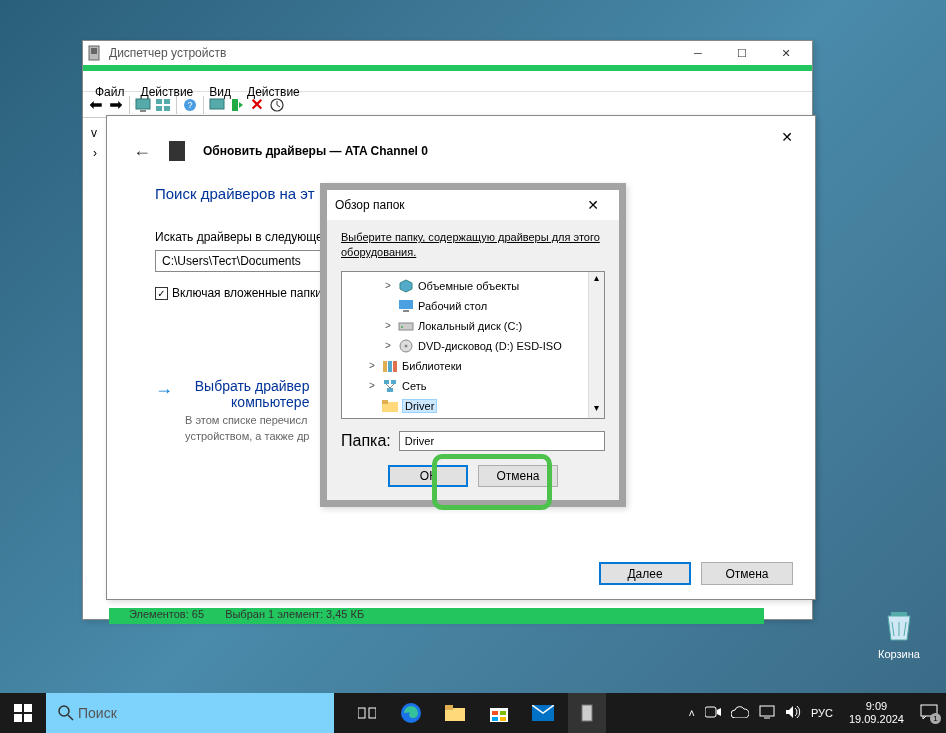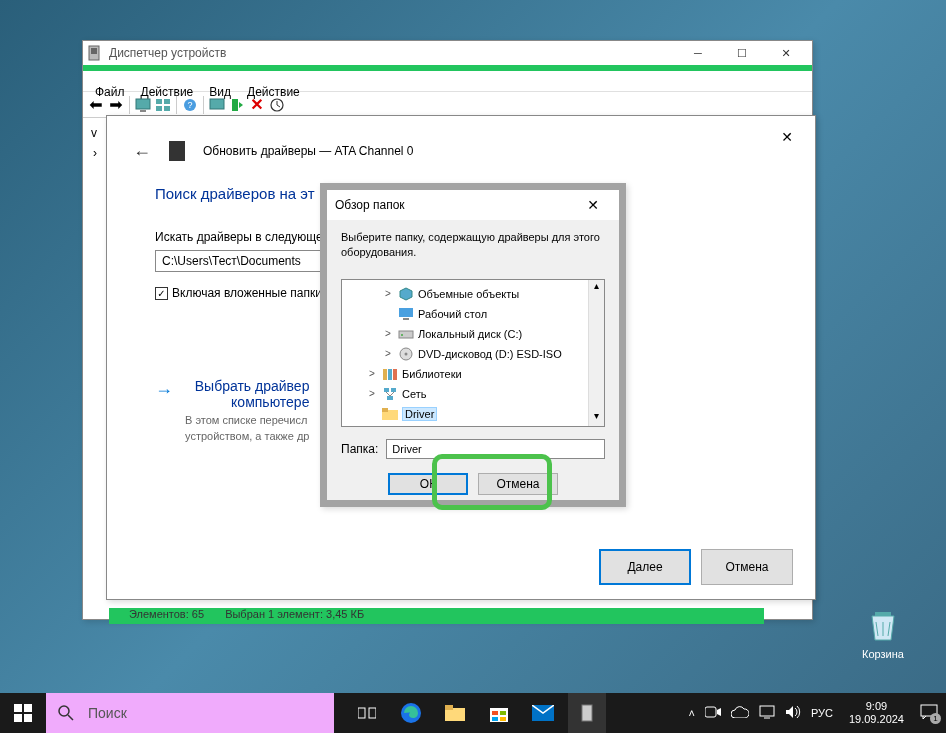--- a/index.html
+++ b/index.html
@@ -20,66 +20,66 @@
 .tbsep { width: 1px; height: 18px; background: #ccc; margin: 0 2px; }
 
 .content-area { position: relative; background: #fff; height: calc(100% - 77px); padding: 4px; }
 .tree-partial { font-size: 12px; padding: 4px; }
 
 .wizard { left: 106px; top: 115px; width: 710px; height: 485px; background: #fff; border: 1px solid #888; }
 .wizard-inner { padding: 12px 26px; }
 .wizard-close { position: absolute; right: 8px; top: 8px; width: 40px; height: 26px; display: flex; align-items: center; justify-content: center; font-size: 14px; }
 .wizard-header { display: flex; align-items: center; gap: 18px; margin: 12px 0 24px 0; }
 .back-arrow { font-size: 18px; color: #333; }
-.wizard-title { font-size: 12px; }
+.wizard-title { font-size: 12px; font-weight: bold; }
 .wizard-drive-icon { width: 16px; height: 20px; background: #333; }
 .search-heading { font-size: 15px; color: #003399; margin-left: 22px; margin-bottom: 28px; }
 .field-label { font-size: 12px; margin-left: 22px; margin-bottom: 6px; }
 .path-row { margin-left: 22px; display: flex; align-items: center; }
 .path-input { width: 380px; height: 22px; border: 1px solid #888; padding: 0 6px; font-size: 12px; }
 .checkbox-row { margin-left: 22px; margin-top: 14px; display: flex; align-items: center; font-size: 12px; gap: 4px; }
 .checkbox { width: 13px; height: 13px; border: 1px solid #333; display: flex; align-items: center; justify-content: center; font-size: 10px; }
 .option-block { margin-left: 22px; margin-top: 78px; display: flex; gap: 12px; }
 .arrow-right { color: #0078d7; font-size: 18px; }
 .option-title { color: #003399; font-size: 14px; text-align: right; }
 .option-desc { color: #666; font-size: 11px; margin-top: 4px; }
 .wizard-footer { position: absolute; right: 22px; bottom: 14px; display: flex; gap: 10px; }
-.wbtn { width: 92px; height: 36px; background: #e1e1e1; border: 1px solid #adadad; font-size: 12px; display: flex; align-items: center; justify-content: center; }
+.wbtn { width: 92px; height: 23px; background: #e1e1e1; border: 1px solid #adadad; font-size: 12px; display: flex; align-items: center; justify-content: center; }
 .wbtn.primary { border: 2px solid #0078d7; }
 
 .dialog { left: 320px; top: 183px; width: 306px; height: 324px; background: #f0f0f0; border: 7px solid #a3a3a3; }
 .dialog-titlebar { height: 30px; display: flex; align-items: center; padding: 0 8px; background: #fff; }
 .dialog-titlebar .title { flex: 1; font-size: 12px; }
 .dialog-close { font-size: 14px; padding: 2px 12px; }
 .dialog-body { padding: 10px 14px; }
-.dialog-msg { font-size: 11px; line-height: 1.4; margin-bottom: 18px; }
+.dialog-msg { font-size: 11px; line-height: 1.4; margin-bottom: 10px; text-decoration: underline; }
 .tree-box { background: #fff; border: 1px solid #888; height: 148px; position: relative; overflow: hidden; }
 .tree-list { font-size: 11px; padding: 4px 0; }
 .tree-item { display: flex; align-items: center; height: 20px; padding-left: 8px; }
 .tree-toggle { width: 12px; display:inline-block; text-align:center; color:#555; font-size:10px; }
 .tree-icon { width: 16px; height: 14px; margin: 0 4px; }
 .tree-label { font-size: 11px; }
 .tree-item.selected .tree-label { background: #cce8ff; border: 1px solid #99d1ff; padding: 0 2px; }
 .tree-scroll { position: absolute; right: 0; top: 0; width: 16px; height: 100%; background: #f0f0f0; border-left: 1px solid #ddd; }
 .folder-row { display: flex; align-items: center; margin-top: 12px; gap: 8px; }
-.folder-row label { font-size: 12px; }
+.folder-row label { font-size: 16px; }
 .folder-input { flex: 1; height: 20px; border: 1px solid #888; padding: 0 5px; font-size: 11px; }
 .dialog-buttons { display: flex; justify-content: center; gap: 10px; margin-top: 14px; }
 .dbtn { width: 80px; height: 22px; background: #e1e1e1; border: 1px solid #adadad; font-size: 12px; display: flex; align-items: center; justify-content: center; }
 .dbtn.default { border: 2px solid #0078d7; }
 .highlight-box { position: absolute; border: 5px solid #4cc24c; border-radius: 10px; pointer-events: none; }
 
 .statusbar-fragment { position: absolute; left: 109px; top: 608px; width: 655px; height: 16px; font-size: 11px; color: #333; background: #22c55e; }
 
-.desktop-icon { position: absolute; right: 42px; top: 604px; text-align: left; color: #fff; font-size: 11px; }
+.desktop-icon { position: absolute; right: 26px; top: 604px; text-align: left; color: #fff; font-size: 11px; }
 .recycle-bin { width: 42px; height: 42px; }
 
 .taskbar { position: absolute; left: 0; bottom: 0; width: 100%; height: 40px; background: #1a1a1a; display: flex; align-items: center; }
 .start-btn { width: 46px; height: 40px; display: flex; align-items: center; justify-content: center; color: #fff; }
-.search-box { width: 288px; height: 40px; background: #f0abfc; display: flex; align-items: center; padding: 0 12px; gap: 14px; text-align: center; }
+.search-box { width: 288px; height: 40px; background: #7dd3fc; display: flex; align-items: center; padding: 0 12px; gap: 4px; text-align: center; }
 .search-text { font-size: 14px; color: #555; }
 .task-icons { display: flex; align-items: center; height: 100%; margin-left: 14px; gap: 6px; }
 .task-icon { width: 38px; height: 40px; display: flex; align-items: center; justify-content: center; }
 .systray { margin-left: auto; display: flex; align-items: center; color: #fff; font-size: 11px; padding-right: 8px; gap: 10px; }
 .clock { text-align: center; line-height: 1.2; padding: 0 6px; }
 </style>
 </head>
 <body>
 
 <div class="window device-mgr">

